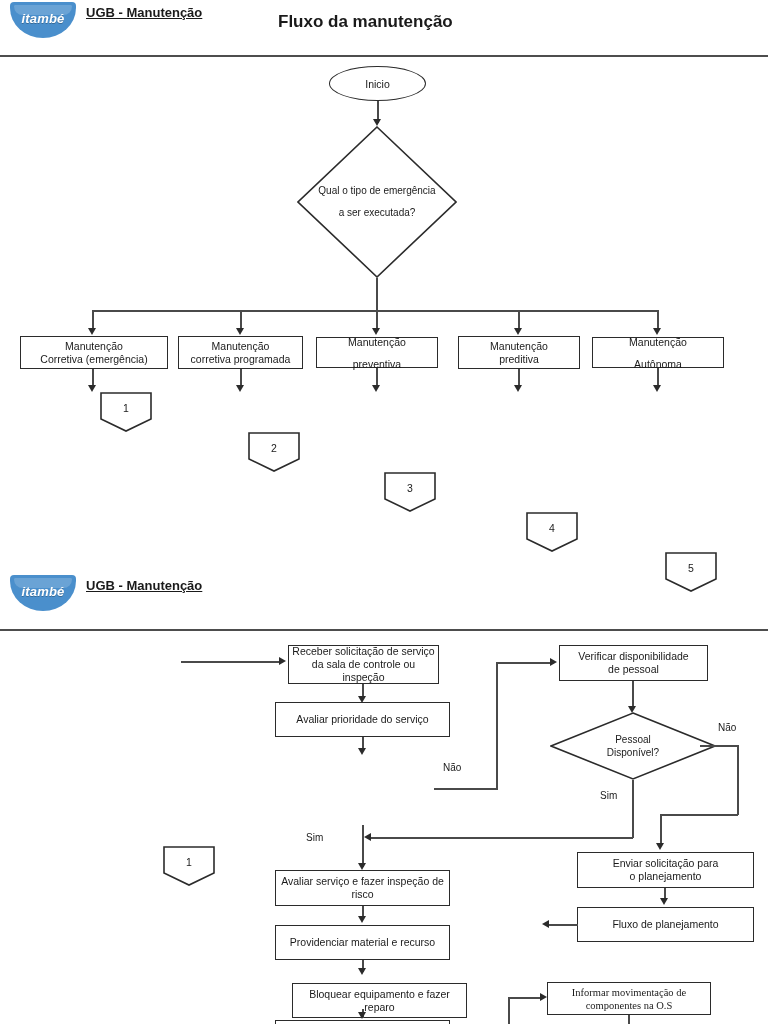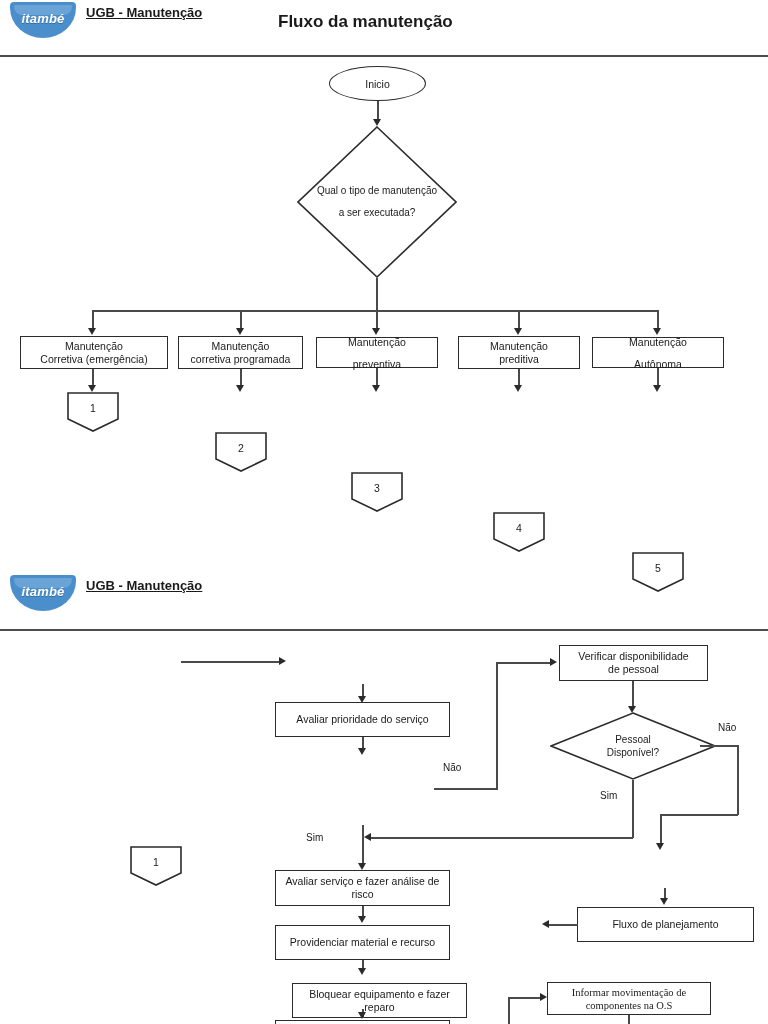--- a/index.html
+++ b/index.html
@@ -1,18 +1,18 @@
 <!DOCTYPE html>
 <html><head>
 <meta charset="utf-8">
 <style>
   html,body{margin:0;padding:0;background:#ffffff;}
   body{width:768px;height:1024px;overflow:hidden;font-family:"Liberation Sans",sans-serif;color:#1a1a1a;}
 
-  .page{position:relative;width:621px;height:1024px;}
+  .page{position:relative;width:621px;height:1024px;padding-left:33px;}
 
   
   .hdr{position:absolute;left:0;width:768px;height:56px;}
   .hdr .logo{position:absolute;left:10px;top:2px;width:66px;height:36px;}
   .hdr .logo .shield{
      position:absolute;left:0;top:0;width:66px;height:36px;
      background:#4a8fcc;
      border-radius:4px 4px 33px 33px / 4px 4px 30px 30px;
      overflow:hidden;
   }
@@ -87,21 +87,21 @@
   </div>
 
   <div class="ln lnv" style="left:377px;top:101px;height:22px;"></div>
   <div class="arrow down" style="left:373px;top:119px;"></div>
 
   <div class="shape diamond" style="left:297px;top:126px;width:160px;height:152px;">
     <svg viewBox="0 0 160 152" preserveAspectRatio="none">
       <polygon points="80,1 159,76 80,151 1,76" fill="#ffffff" stroke="#2b2b2b" stroke-width="1.6"></polygon>
     </svg>
     <div class="dtext">
-      <span>Qual o tipo de manutenção</span>
+      <span>Qual o tipo de emergência</span>
       <span>a ser executada?</span>
     </div>
   </div>
 
   <div class="ln lnv" style="left:376px;top:278px;height:33px;"></div>
   <div class="ln lnh" style="left:93px;top:310px;width:566px;"></div>
 
   <div class="ln lnv" style="left:92px;top:310px;height:20px;"></div>
   <div class="arrow down" style="left:88px;top:328px;"></div>
   <div class="ln lnv" style="left:240px;top:310px;height:20px;"></div>
@@ -187,20 +187,23 @@
 
   <div class="shape pent" style="left:130px;top:646px;width:52px;height:40px;">
     <svg viewBox="0 0 52 40" preserveAspectRatio="none">
       <polygon points="1,1 51,1 51,27 26,39 1,27" fill="#fff" stroke="#2b2b2b" stroke-width="1.6"></polygon>
     </svg>
     <div class="ptext">1</div>
   </div>
   <div class="ln lnh" style="left:181px;top:661px;width:100px;"></div>
   <div class="arrow right" style="left:279px;top:657px;"></div>
 
+  <div class="shape box" style="left:288px;top:645px;width:151px;height:39px;">
+    <span>Receber solicitação de serviço da sala de controle ou inspeção</span>
+  </div>
   <div class="ln lnv" style="left:362px;top:684px;height:15px;"></div>
   <div class="arrow down" style="left:358px;top:696px;"></div>
 
   <div class="shape box" style="left:275px;top:702px;width:175px;height:35px;">
     <span>Avaliar prioridade do serviço</span>
   </div>
   <div class="ln lnv" style="left:362px;top:737px;height:14px;"></div>
   <div class="arrow down" style="left:358px;top:748px;"></div>
 
 
@@ -237,39 +240,43 @@
   <div class="lbl" style="left:600px;top:790px;">Sim</div>
   <div class="ln lnv" style="left:632px;top:780px;height:58px;"></div>
   <div class="ln lnh" style="left:369px;top:837px;width:264px;"></div>
   <div class="arrow left" style="left:364px;top:833px;"></div>
 
   <div class="lbl" style="left:306px;top:832px;">Sim</div>
   <div class="ln lnv" style="left:362px;top:825px;height:42px;"></div>
   <div class="arrow down" style="left:358px;top:863px;"></div>
 
   <div class="shape box" style="left:275px;top:870px;width:175px;height:36px;">
-    <span>Avaliar serviço e fazer análise de risco</span>
+    <span>Avaliar serviço e fazer inspeção de risco</span>
   </div>
   <div class="ln lnv" style="left:362px;top:906px;height:13px;"></div>
   <div class="arrow down" style="left:358px;top:916px;"></div>
 
   <div class="shape box" style="left:275px;top:925px;width:175px;height:35px;">
     <span>Providenciar material e recurso</span>
   </div>
   <div class="ln lnv" style="left:362px;top:960px;height:12px;"></div>
   <div class="arrow down" style="left:358px;top:968px;"></div>
 
   <div class="shape box" style="left:292px;top:974px;width:175px;height:35px;margin-top:9px;">
     <span>Bloquear equipamento e fazer reparo</span>
   </div>
   <div class="ln lnv" style="left:362px;top:1009px;height:9px;"></div>
   <div class="arrow down" style="left:358px;top:1012px;"></div>
 
   <div class="shape box" style="left:275px;top:1020px;width:175px;height:35px;"></div>
 
+  <div class="shape box" style="left:577px;top:852px;width:177px;height:36px;flex-direction:column;">
+    <span>Enviar solicitação para</span>
+    <span>o planejamento</span>
+  </div>
   <div class="ln lnv" style="left:664px;top:888px;height:13px;"></div>
   <div class="arrow down" style="left:660px;top:898px;"></div>
 
   <div class="shape box" style="left:577px;top:907px;width:177px;height:35px;">
     <span>Fluxo de planejamento</span>
   </div>
   <div class="ln lnh" style="left:547px;top:924px;width:31px;"></div>
   <div class="arrow left" style="left:542px;top:920px;"></div>
 
   <div class="shape box" style="left:547px;top:982px;width:164px;height:33px;flex-direction:column;font-family:Liberation Serif, serif;">

